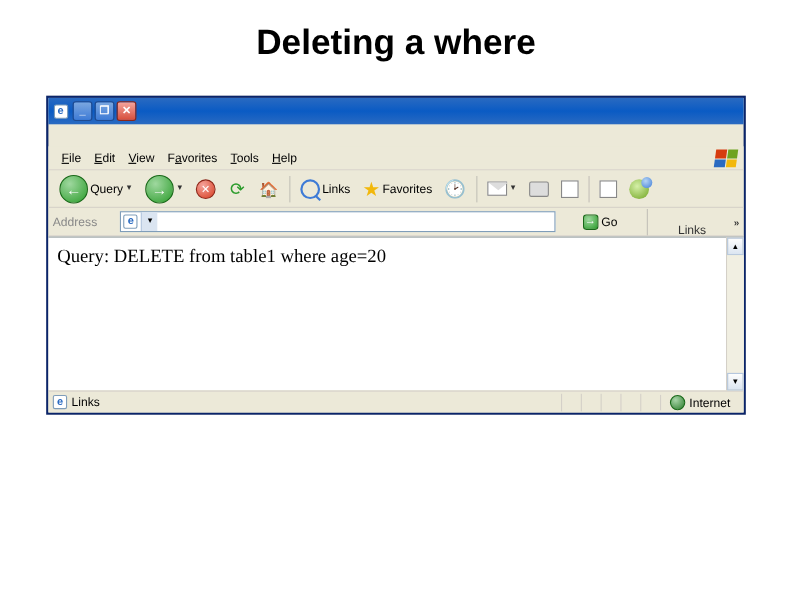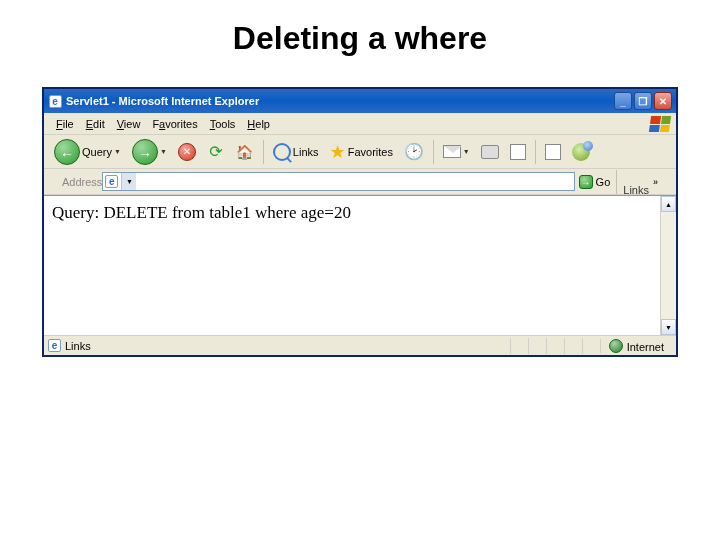--- a/index.html
+++ b/index.html
@@ -7,21 +7,21 @@
 .slide-title { font-size: 32px; font-family: Arial, sans-serif; text-align: center; padding: 20px 0 30px 0; }
 .browser-window { margin: 0 42px 0 42px; border: 2px solid #0a246a; background: #ece9d8; }
 .titlebar { background: linear-gradient(to bottom, #2a6ac1 0%, #0a5bc4 50%, #2a6ac1 100%); height: 24px; display: flex; align-items: center; padding: 0 4px; color: #fff; font-size: 11px; }
 .titlebar-icon { width: 14px; height: 14px; margin-right: 4px; display: flex; align-items: center; justify-content: center; }
 .titlebar-text { flex: 1; font-weight: bold; }
 .window-controls { display: flex; gap: 2px; }
 .win-btn { width: 18px; height: 18px; border-radius: 3px; display: flex; align-items: center; justify-content: center; font-size: 10px; font-weight: bold; cursor: pointer; }
 .win-min { background: linear-gradient(to bottom, #7ba7e0, #3e7bd6); border: 1px solid #1f4a8f; color: #fff; }
 .win-max { background: linear-gradient(to bottom, #7ba7e0, #3e7bd6); border: 1px solid #1f4a8f; color: #fff; }
 .win-close { background: linear-gradient(to bottom, #f5a49c, #d64f3c); border: 1px solid #8b2518; color: #fff; }
-.menubar { background: #ece9d8; height: 22px; display: flex; align-items: center; padding: 4px 6px; border-bottom: 1px solid #d4d0c8; font-size: 11px; }
+.menubar { background: #ece9d8; height: 22px; display: flex; align-items: center; padding: 4px 6px; border-bottom: 1px solid #d4d0c8; font-size: 11px; margin-top: 20px; }
 .menu-item { padding: 2px 6px; cursor: pointer; }
 .menu-item u { text-decoration: underline; }
 .win-flag { margin-left: auto; width: 20px; height: 16px; display: grid; grid-template-columns: 1fr 1fr; grid-template-rows: 1fr 1fr; gap: 1px; transform: skewX(-8deg); }
 .win-flag div:nth-child(1) { background: #d63c0f; }
 .win-flag div:nth-child(2) { background: #6fa320; }
 .win-flag div:nth-child(3) { background: #2a6ac1; }
 .win-flag div:nth-child(4) { background: #f2b80c; }
 .toolbar { background: #ece9d8; height: 34px; display: flex; align-items: center; padding: 0 6px; border-bottom: 1px solid #d4d0c8; gap: 3px; font-size: 11px; }
 .tb-btn { display: flex; align-items: center; gap: 2px; padding: 2px 3px; cursor: pointer; border: 1px solid transparent; border-radius: 3px; }
 .circ-btn { width: 26px; height: 26px; border-radius: 50%; display: flex; align-items: center; justify-content: center; color: #fff; font-size: 14px; }
@@ -35,21 +35,21 @@
 .fav-star { color: #f2b80c; font-size: 18px; }
 .hist-ico { color: #2b9c2b; font-size: 16px; }
 .mail-ico { width: 18px; height: 13px; border: 1px solid #888; background: #fff; position: relative; }
 .mail-ico::before { content: ''; position: absolute; top: 0; left: 0; border-left: 9px solid transparent; border-right: 9px solid transparent; border-top: 7px solid #ddd; }
 .print-ico { width: 18px; height: 14px; background: #ddd; border: 1px solid #888; position: relative; border-radius: 2px; }
 .edit-ico { width: 16px; height: 16px; background: #fff; border: 1px solid #888; position: relative; }
 .msn-ico { width: 18px; height: 18px; border-radius: 50%; background: radial-gradient(circle at 40% 35%, #d5f0a8, #6fa320); position: relative; }
 .msn-ico::before { content:''; position:absolute; width:10px; height:10px; border-radius:50%; background: radial-gradient(circle at 40% 35%, #b5d5f5, #3e7bd6); right:-3px; top:-2px; }
 .dropdown-arr { font-size: 7px; color: #333; }
 .sep { width: 1px; height: 24px; background: #c4c0b8; margin: 0 2px; }
-.addressbar { background: #ece9d8; height: 26px; display: flex; align-items: center; padding: 0 18px; border-bottom: 1px solid #d4d0c8; font-size: 11px; gap: 0; }
+.addressbar { background: #ece9d8; height: 26px; display: flex; align-items: center; padding: 0 4px; border-bottom: 1px solid #d4d0c8; font-size: 11px; gap: 21px; }
 .addr-label { color: #888; }
 .addr-input { flex: 1; height: 19px; border: 1px solid #7f9db9; background: #fff; display: flex; align-items: center; padding: 0 2px; gap: 3px; }
 .addr-field { flex: 1; border: none; outline: none; font-size: 11px; font-family: Tahoma, Arial; }
 .addr-drop { width: 15px; height: 17px; background: #dbe5f1; border-left: 1px solid #b5c7de; display: flex; align-items: center; justify-content: center; font-size: 7px; cursor: pointer; }
 .go-btn { display: flex; align-items: center; gap: 3px; cursor: pointer; padding: 2px 4px; }
 .go-arrow { width: 14px; height: 14px; background: radial-gradient(circle at 35% 30%, #9fd89f, #2b9c2b); border-radius: 3px; display: flex; align-items: center; justify-content: center; color: #fff; font-size: 10px; border: 1px solid #186818; }
 .links-label { color: #333; padding: 0 4px; margin-top: 16px; }
 .chev { font-size: 9px; font-weight: bold; color: #333; }
 .content-area { background: #fff; height: 140px; display: flex; border-top: 1px solid #919b9c; }
 .content-body { flex: 1; padding: 6px 8px; font-family: "Times New Roman", serif; font-size: 17px; line-height: 1.3; }
@@ -68,21 +68,20 @@
 <body>
 
 <h1 class="slide-title">Deleting a where</h1>
 
 <div class="browser-window">
 
   <div class="titlebar">
     <span class="titlebar-icon">
       <span class="ie-ico">e</span>
     </span>
-    <span class="titlebar-text">Servlet1 - Microsoft Internet Explorer</span>
     <div class="window-controls">
       <div class="win-btn win-min">_</div>
       <div class="win-btn win-max">❐</div>
       <div class="win-btn win-close">✕</div>
     </div>
   </div>
 
   <div class="menubar">
     <span class="menu-item"><u>F</u><span></span>ile</span>
     <span class="menu-item"><u>E</u>dit</span>

